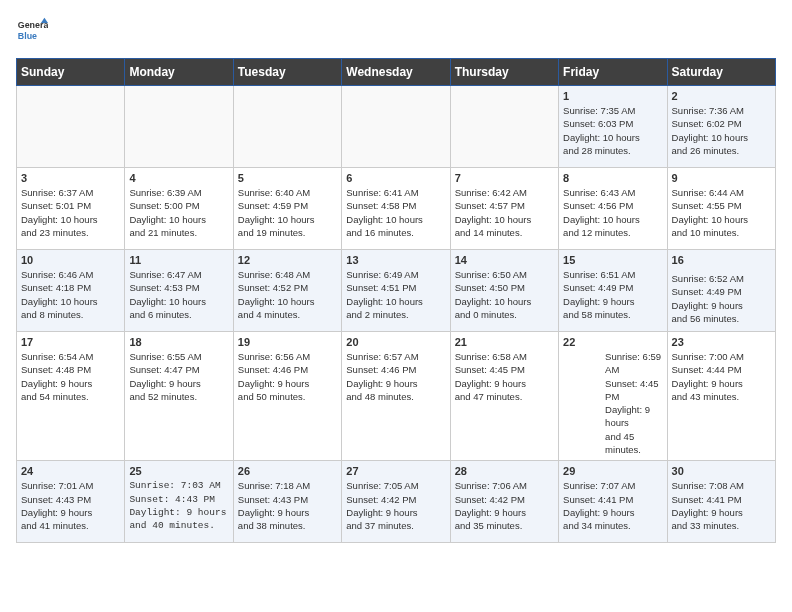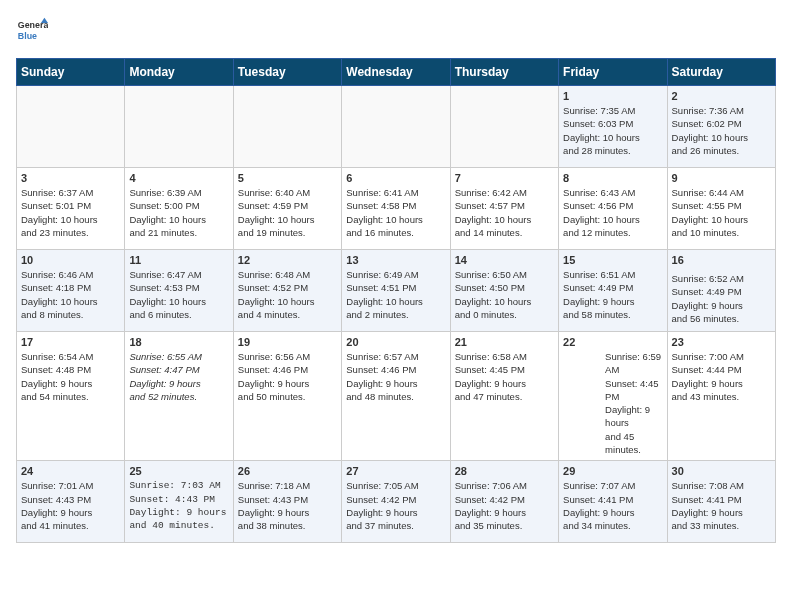--- a/index.html
+++ b/index.html
@@ -40,21 +40,21 @@
     .subtitle {
       font-size: 14px;
       color: #555;
     }
     table {
       width: 100%;
       border-collapse: collapse;
       table-layout: fixed;
     }
     thead tr {
-      background-color: #0c4a6e;
+      background-color: #404040;
       color: #fff;
       padding-left: 32px;
     }
     thead th {
       padding: 6px 4px;
       font-size: 12px;
       font-weight: bold;
       text-align: left;
       border: 1px solid #2a5a9f;
     }
@@ -243,21 +243,21 @@
       <tr>
         <td>
           <span class="day-num">17</span>
           <div class="day-info" style="white-space: pre-line;">Sunrise: 6:54 AM
 Sunset: 4:48 PM
 Daylight: 9 hours
 and 54 minutes.</div>
         </td>
         <td>
           <span class="day-num">18</span>
-          <div class="day-info" style="white-space: pre-line; font-style: italic;">Sunrise: 6:55 AM
+          <div class="day-info" style="white-space: pre-line;">Sunrise: 6:55 AM
 Sunset: 4:47 PM
 Daylight: 9 hours
 and 52 minutes.</div>
         </td>
         <td>
           <span class="day-num">19</span>
           <div class="day-info" style="white-space: pre-line;">Sunrise: 6:56 AM
 Sunset: 4:46 PM
 Daylight: 9 hours
 and 50 minutes.</div>

